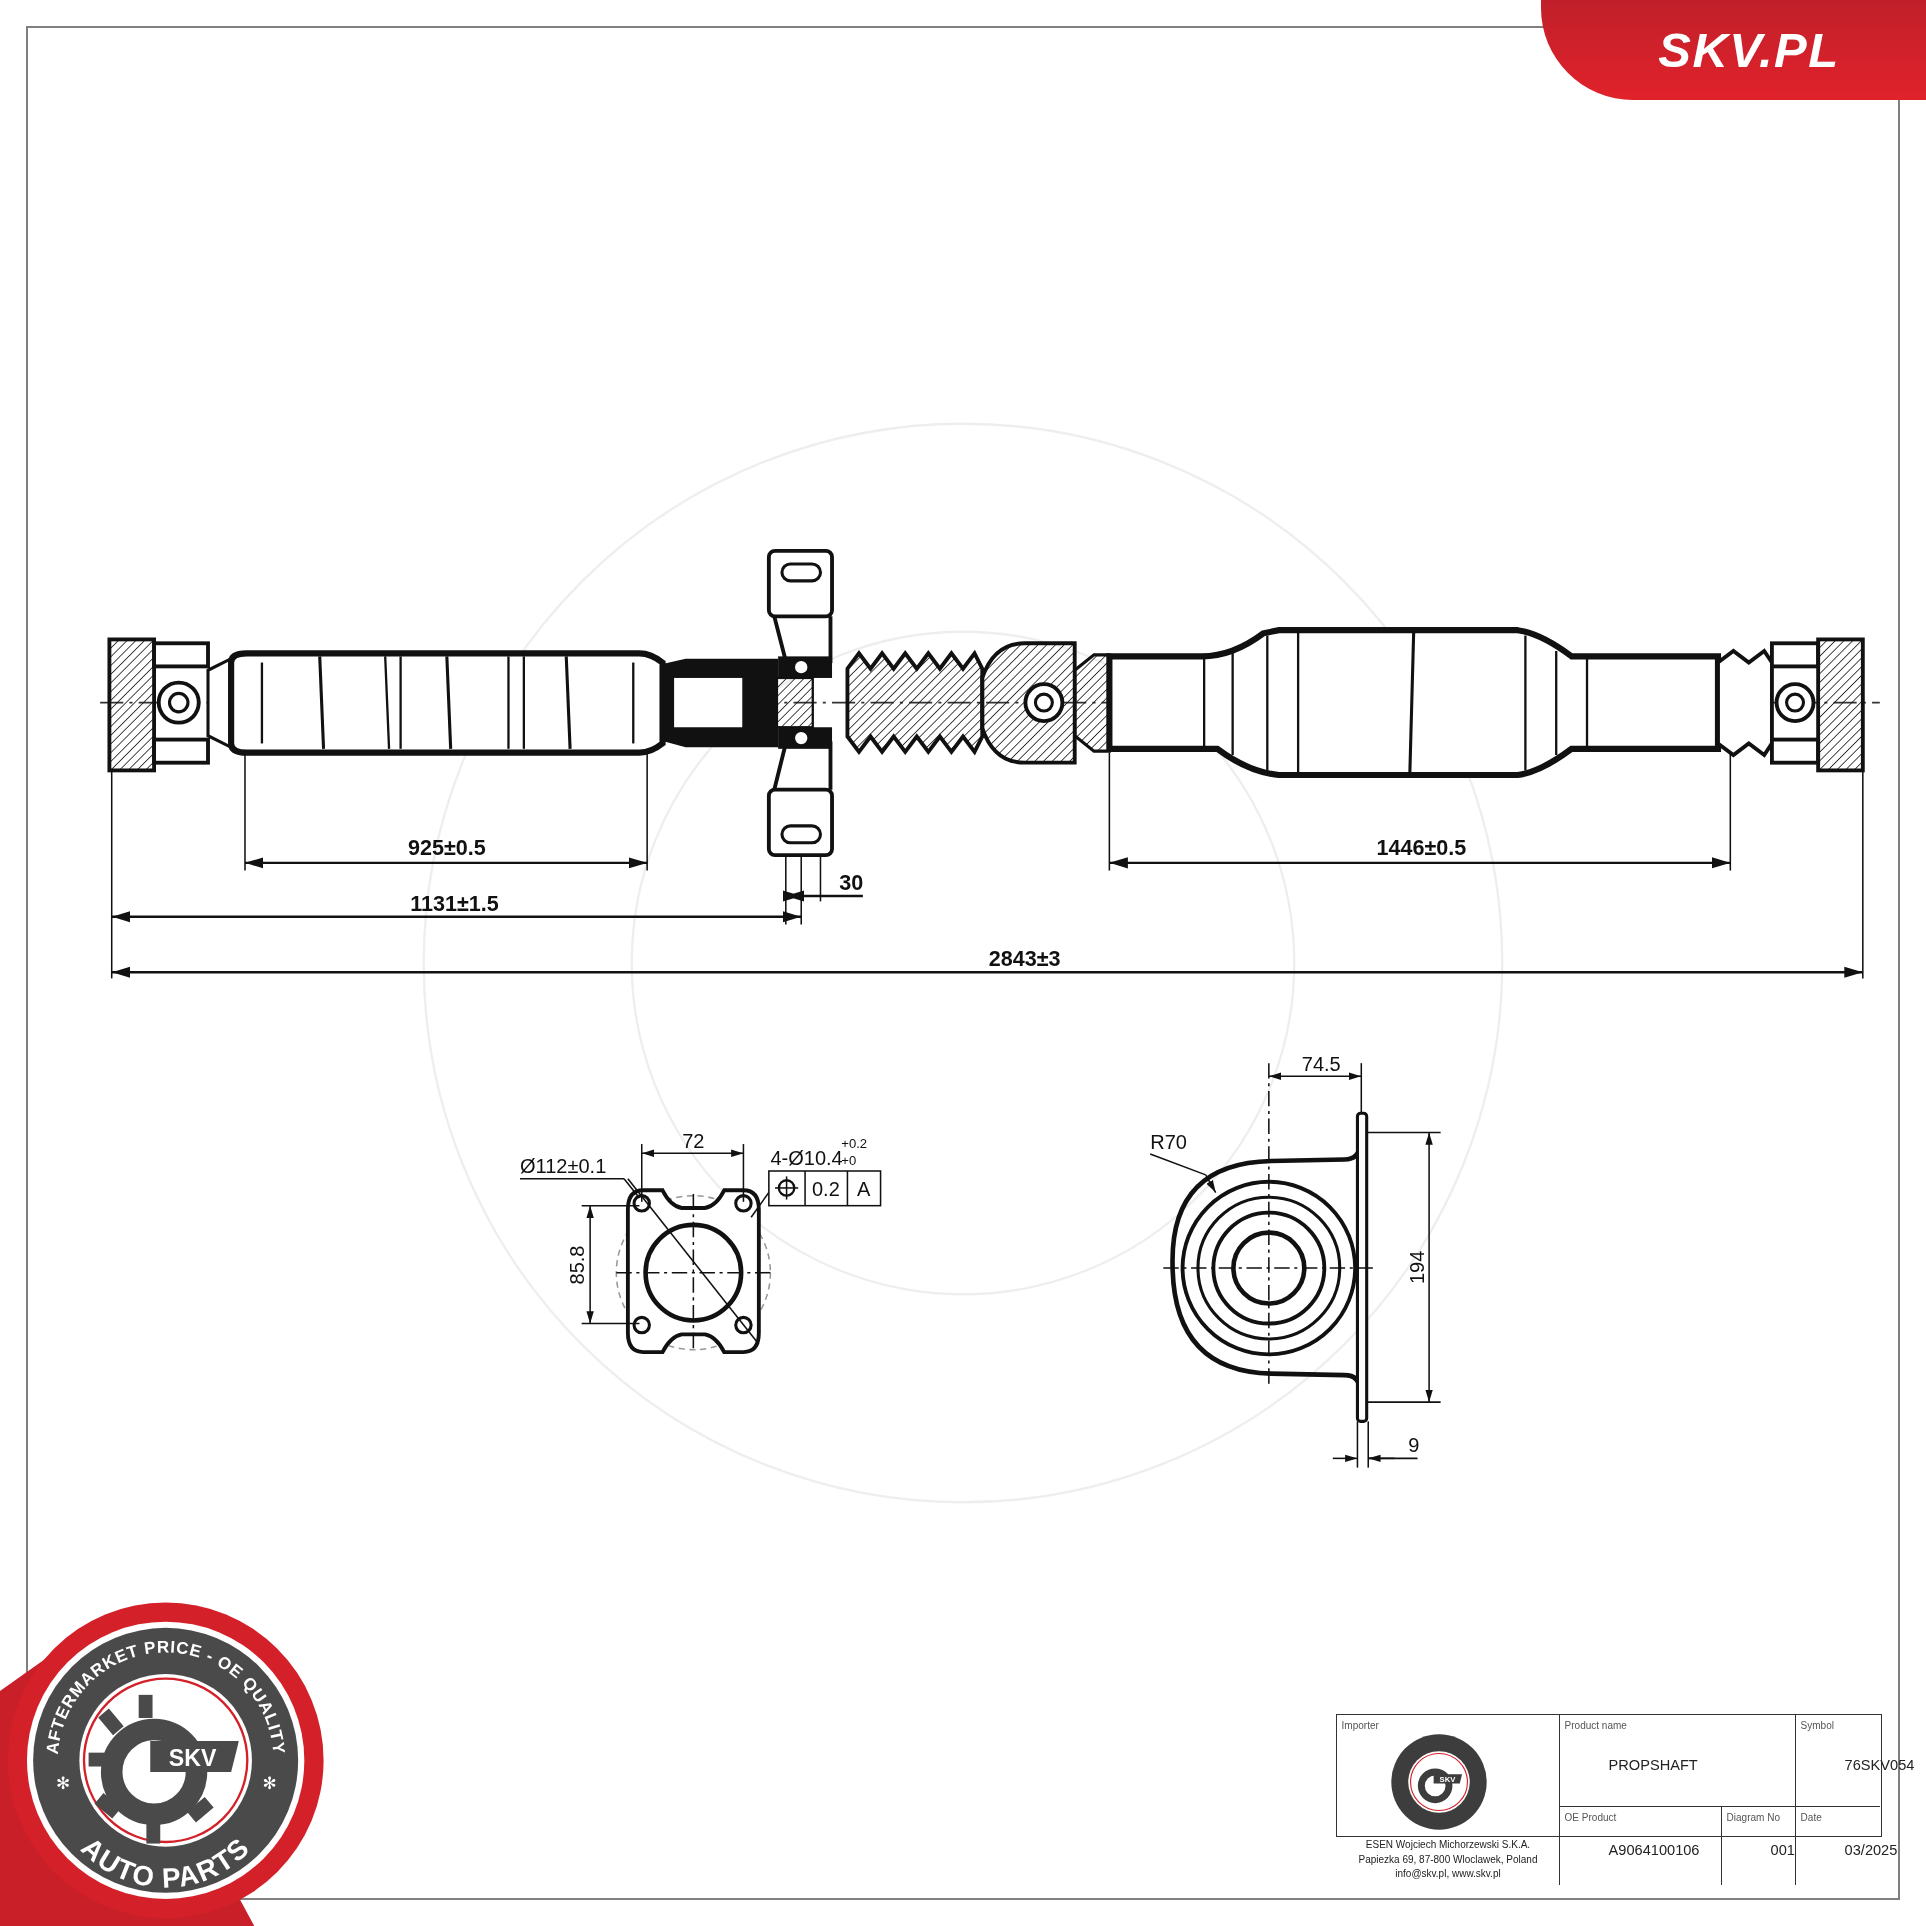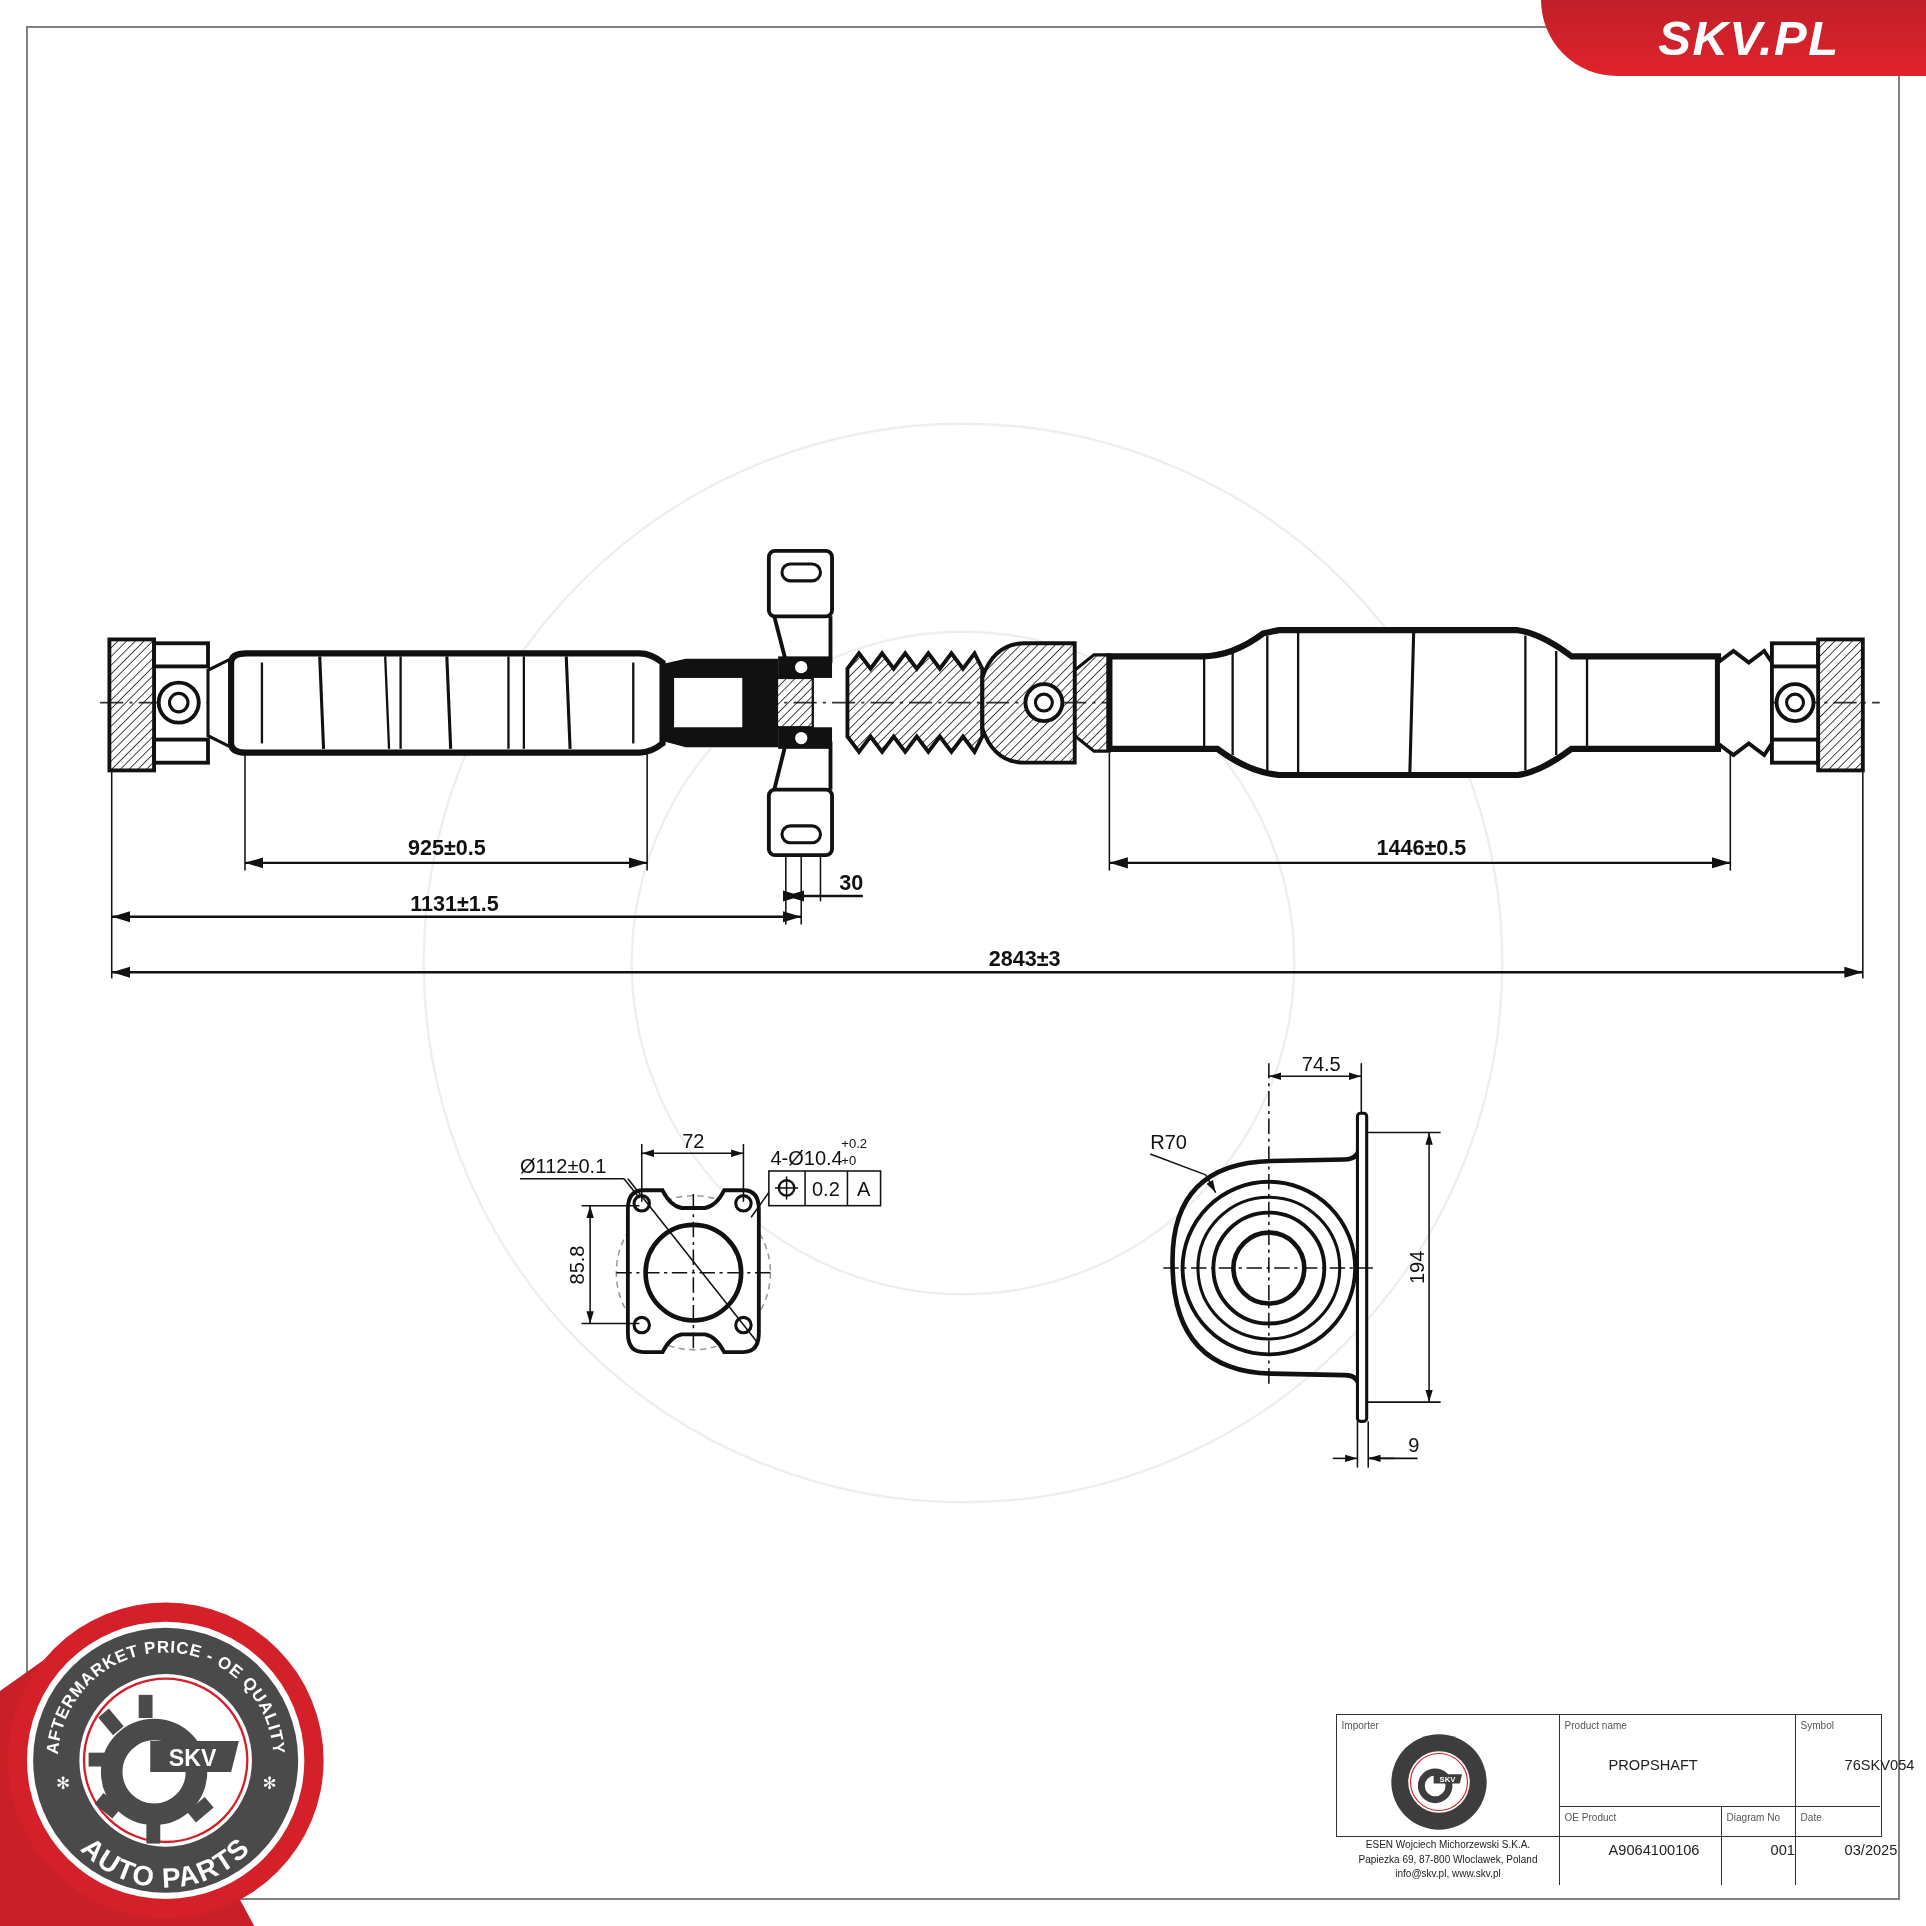--- a/index.html
+++ b/index.html
@@ -1,18 +1,18 @@
 <!DOCTYPE html>
 <html style="font-size:12.3px"><head>
 <meta charset="utf-8">
 <style>
   html,body{margin:0;padding:0;background:#fff;}
   body{width:1926px;height:1926px;position:relative;overflow:hidden;font-family:"Liberation Sans",sans-serif;}
   .frame{position:absolute;left:26px;top:26px;width:1874px;height:1874px;border:2.3px solid #808080;box-sizing:border-box;}
-  .brand-tab{position:absolute;left:1541px;top:0;width:385px;height:76px;background:linear-gradient(180deg,#c0202a,#e1222b);border-bottom-left-radius:92px;display:flex;align-items:center;justify-content:center;}
+  .brand-tab{position:absolute;left:1541px;top:0;width:385px;height:100px;background:linear-gradient(180deg,#c0202a,#e1222b);border-bottom-left-radius:92px;display:flex;align-items:center;justify-content:center;}
   .brand-tab span{color:#fff;font-weight:bold;font-style:italic;font-size:49px;letter-spacing:1.5px;padding-left:31px;font-family:"Liberation Sans",sans-serif;}
   svg.drawing{position:absolute;left:0;top:0;}
   .dim{font-family:"Liberation Sans",sans-serif;font-weight:bold;font-size:28px;fill:#111;}
   .dim-sm{font-family:"Liberation Sans",sans-serif;font-size:26px;fill:#111;}
   .titleblock{position:absolute;left:1336px;top:1714px;width:546px;height:123px;border:1.5px solid #333;box-sizing:border-box;display:grid;grid-template-columns:222px 162px 74px 85px;grid-template-rows:91px 79px;font-family:"Liberation Sans",sans-serif;}
   .tb-cell{border-left:0.8px solid #333;border-top:0.8px solid #333;position:relative;box-sizing:border-box;}
   .tb-label{position:absolute;left:4.6px;top:4.6px;font-size:10px;color:#555;}
   .tb-value{position:absolute;left:4.6px;top:42px;font-size:14.6px;color:#222;margin-left:44px;}
   .tb-importer{grid-row:1 / span 2;grid-column:1;border-left:none;border-top:none;}
   .tb-product{grid-column:2 / span 2;grid-row:1;border-top:none;}

